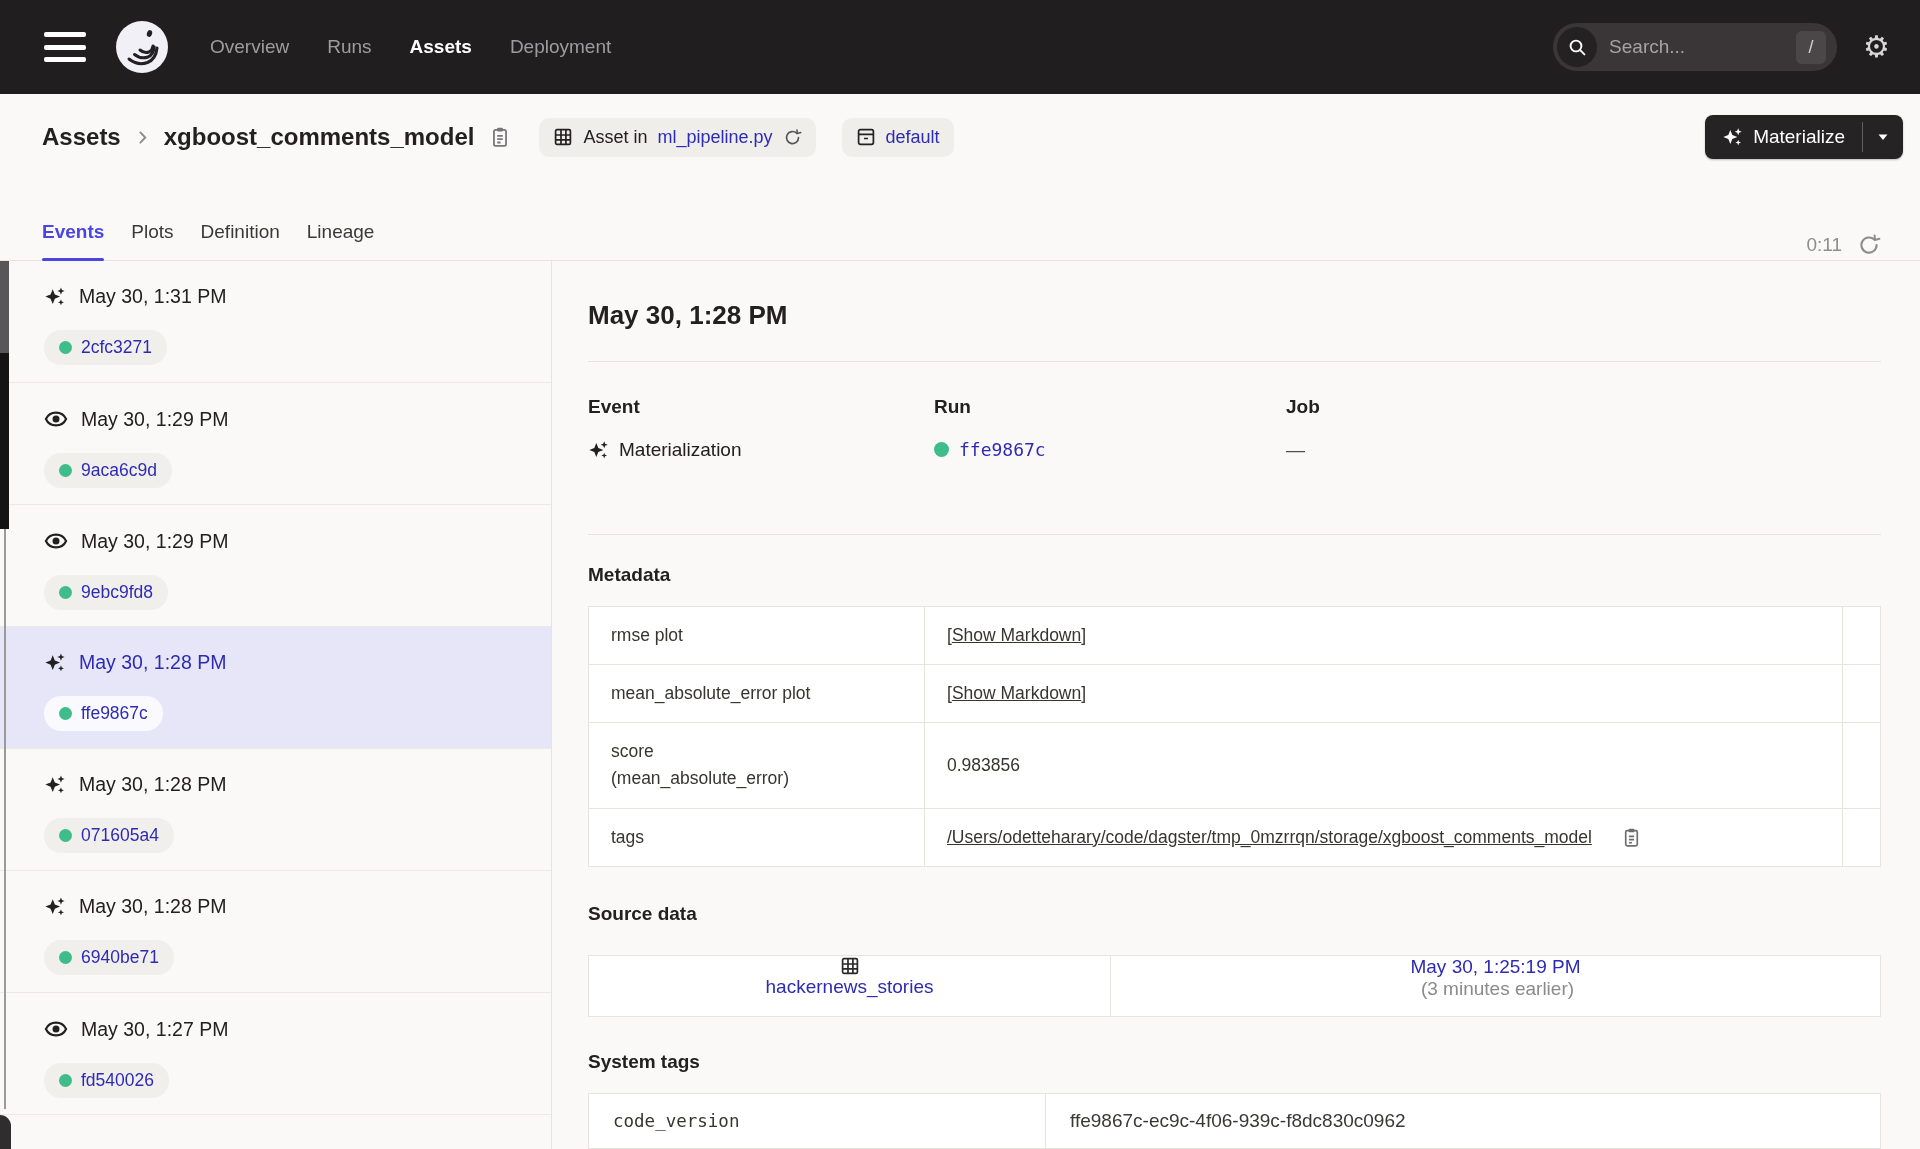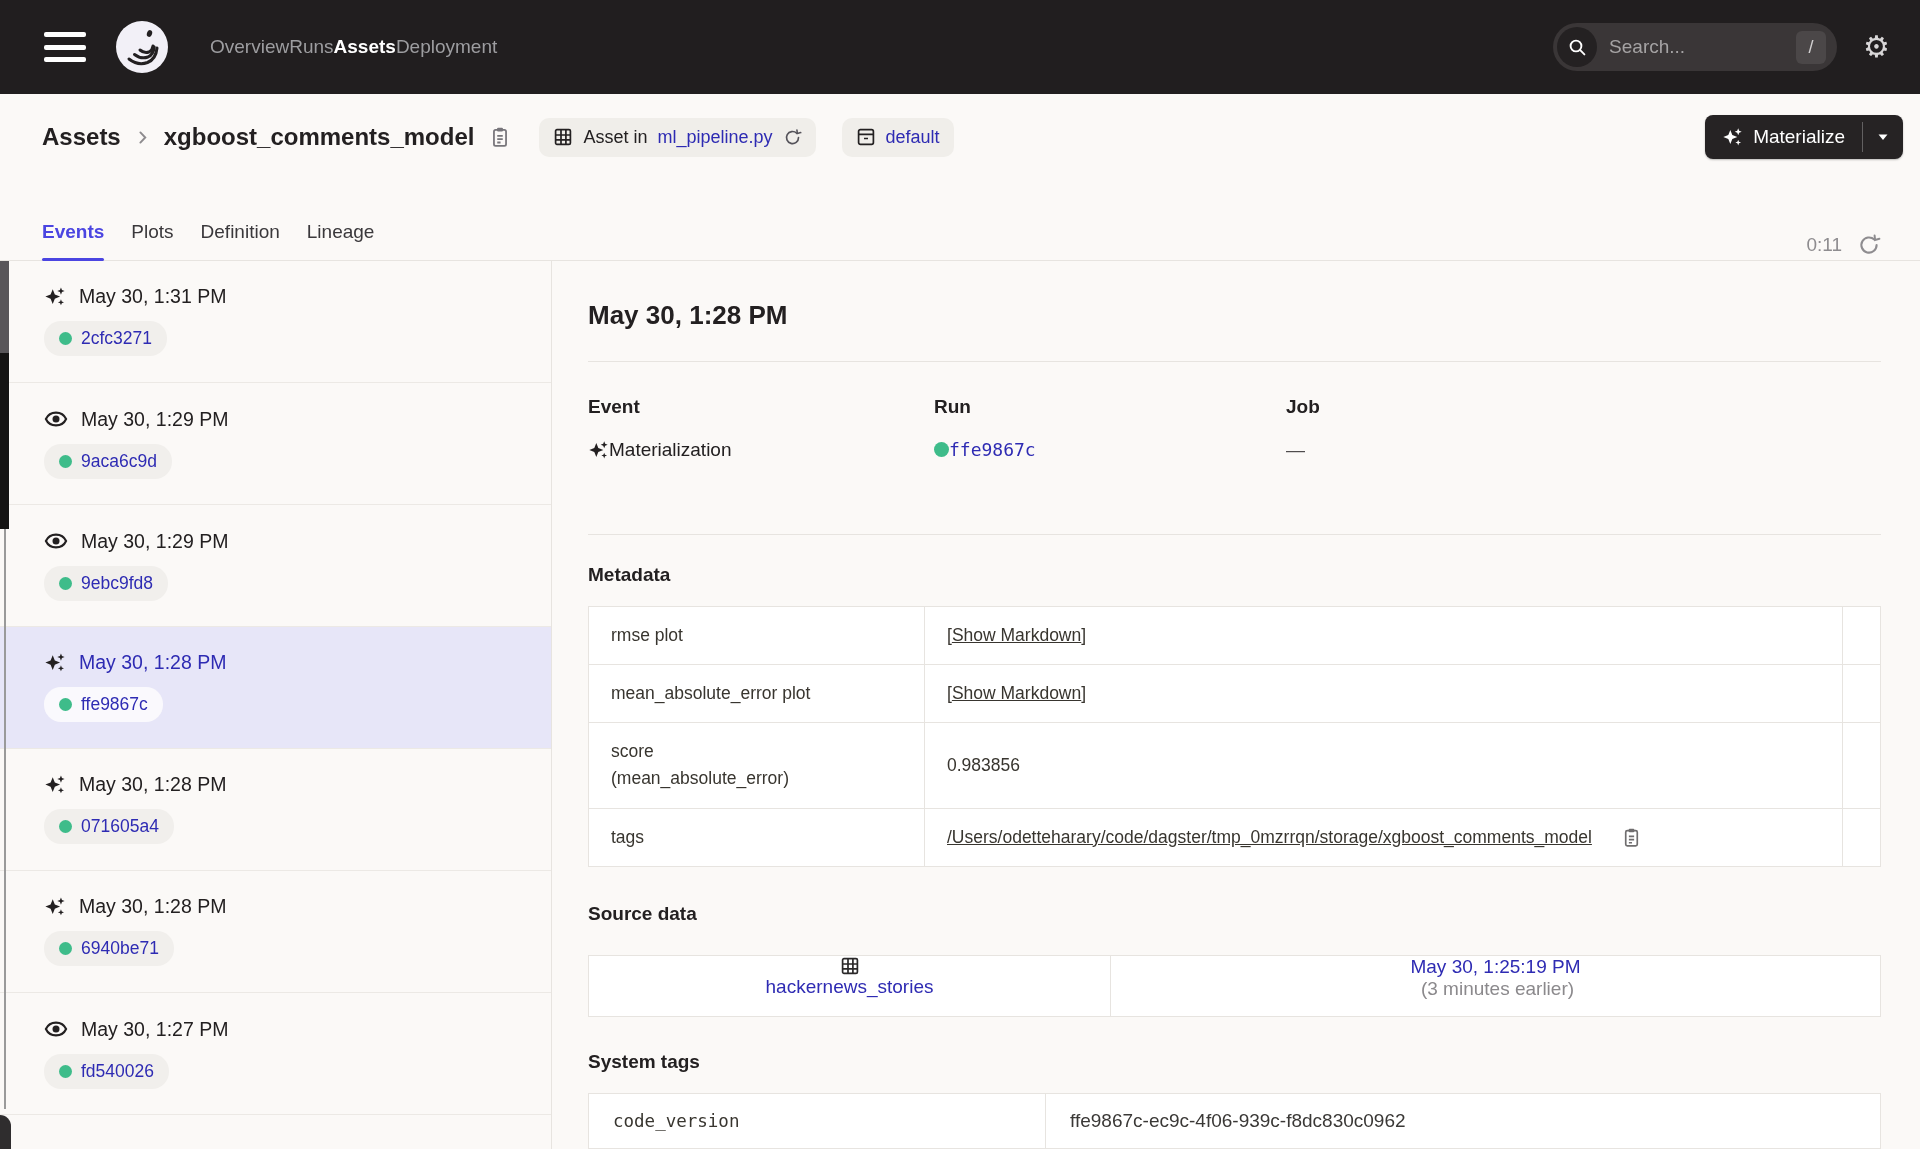--- a/index.html
+++ b/index.html
@@ -21,21 +21,21 @@
   *{margin:0;padding:0;box-sizing:border-box;}
   html,body{width:1920px;height:1149px;overflow:hidden;}
   body{font-family:"Liberation Sans","DejaVu Sans",sans-serif;background:var(--page-bg);color:var(--text);}
   .app{position:relative;width:1920px;height:1149px;overflow:hidden;}
 
   
   .navbar{height:94px;background:var(--nav-bg);display:flex;align-items:center;padding:0 26px 0 44px;}
   .hamburger{width:42px;height:30px;display:flex;flex-direction:column;justify-content:space-between;cursor:pointer;}
   .hamburger span{display:block;height:5px;background:#fff;border-radius:2px;}
   .logo{width:52px;height:52px;margin-left:30px;cursor:pointer;flex:none;}
-  .nav-links{display:flex;align-items:center;margin-left:42px;}
+  .nav-links{display:flex;align-items:center;gap:38px;margin-left:42px;}
   .nav-link{font-size:19px;font-weight:500;color:var(--nav-inactive);cursor:pointer;text-decoration:none;}
   .nav-link.active{color:#fff;font-weight:700;}
   .nav-spacer{flex:1;}
   .search-pill{display:flex;align-items:center;width:284px;height:48px;border-radius:24px;background:#3a3637;margin-right:26px;cursor:text;}
   .search-circle{width:40px;height:40px;border-radius:50%;background:#242122;margin-left:4px;display:flex;align-items:center;justify-content:center;flex:none;}
   .search-input{flex:1;min-width:0;background:transparent;border:none;outline:none;color:#e8e6e7;font-size:19px;margin-left:12px;font-family:inherit;}
   .search-input::placeholder{color:#a5a3a4;}
   .slash-badge{width:30px;height:33px;border-radius:6px;background:#4b4748;color:#d2d0d1;font-size:18px;display:flex;align-items:center;justify-content:center;margin-right:11px;flex:none;}
   .gear{font-family:"DejaVu Sans",sans-serif;font-size:30px;color:#d8d6d7;cursor:pointer;line-height:1;margin-right:4px;}
 
@@ -66,31 +66,31 @@
   
   .content{position:relative;display:flex;height:888px;}
 
   .sidebar{width:552px;flex:none;border-right:1px solid var(--border);overflow:hidden;}
   .event-item{height:122px;padding:24px 0 0 44px;border-bottom:1px solid var(--border-light);cursor:pointer;}
   .event-item.selected{background:var(--selected-bg);}
   .event-top{display:flex;align-items:center;gap:13px;}
   .ev-icon{display:flex;color:var(--text);flex:none;}
   .ev-time{font-size:19.5px;color:var(--text);}
   .event-item.selected .ev-time{color:var(--link);}
-  .run-pill{display:inline-flex;align-items:center;gap:9px;margin-top:13px;padding:7px 15px;border-radius:17px;background:var(--pill-bg);cursor:pointer;}
+  .run-pill{display:inline-flex;align-items:center;gap:9px;margin-top:22px;padding:7px 15px;border-radius:17px;background:var(--pill-bg);cursor:pointer;}
   .event-item.selected .run-pill{background:#faf9fd;}
   .dot{width:13px;height:13px;border-radius:50%;background:var(--green);flex:none;}
   .run-link{font-size:17.5px;color:var(--link);}
 
   .main{flex:1;padding:0 39px 0 36px;overflow:hidden;}
   .detail-title{font-size:26px;font-weight:700;margin-top:39px;}
   .hr{border:none;border-top:1px solid var(--border);margin-top:30px;}
   .summary{display:grid;grid-template-columns:346px 352px 1fr;padding-top:34px;height:172px;}
   .sum-label{font-size:19px;font-weight:700;}
-  .sum-val{margin-top:21px;display:flex;align-items:center;font-size:19px;color:var(--text);}
+  .sum-val{margin-top:21px;display:flex;align-items:center;gap:10px;font-size:19px;color:var(--text);}
   .run-val{font-family:"DejaVu Sans Mono","Liberation Mono",monospace;font-size:18px;color:var(--link);cursor:pointer;}
   .dot-lg{width:15px;height:15px;border-radius:50%;background:var(--green);flex:none;}
   .job-dash{color:var(--text-mid);}
 
   .section-h{font-size:19px;font-weight:700;}
   .h-meta{margin-top:29px;}
   .h-source{margin-top:36px;}
   .h-system{margin-top:34px;}
 
   .tbl{border:1px solid var(--border);background:#fff;}

